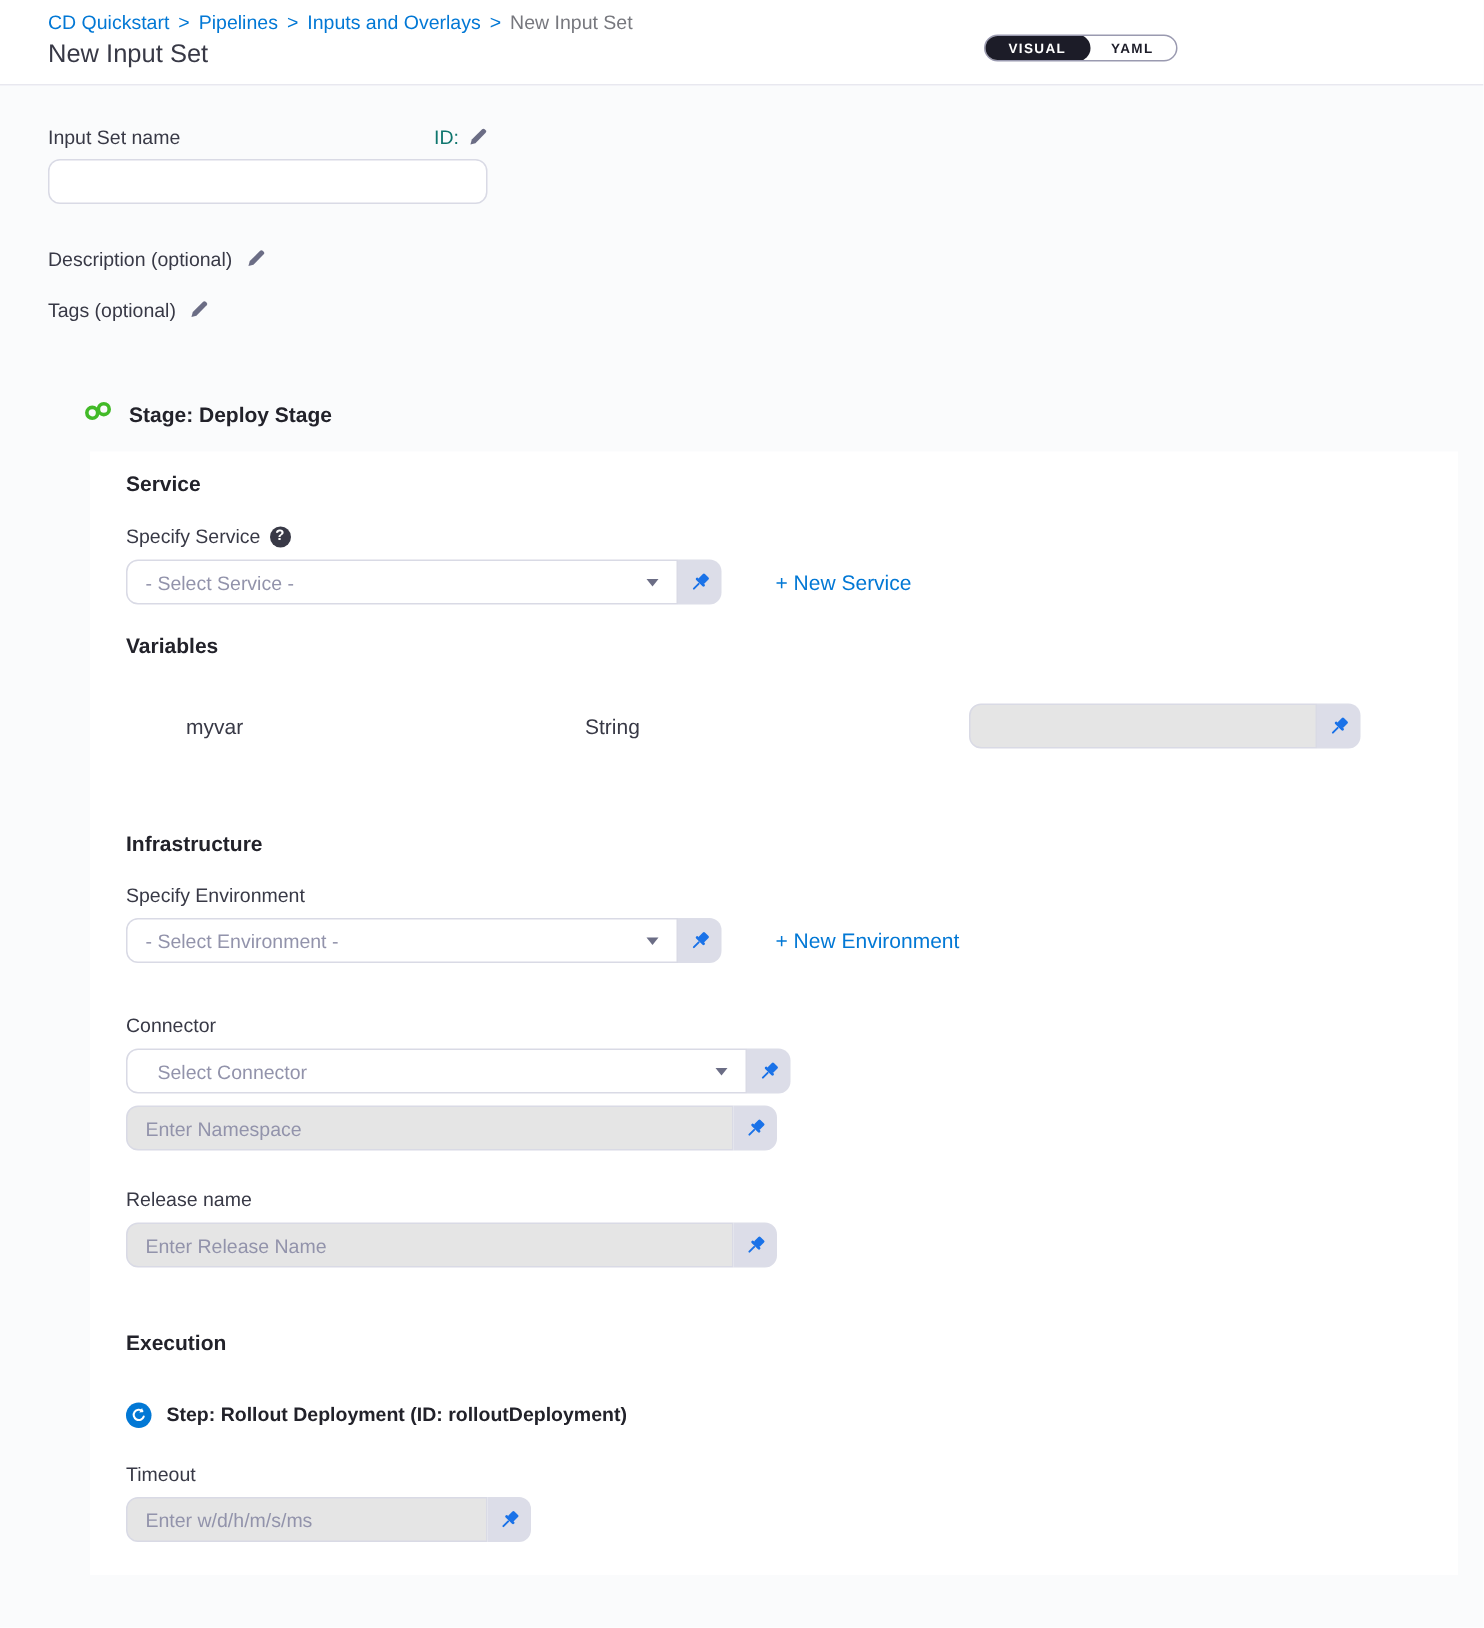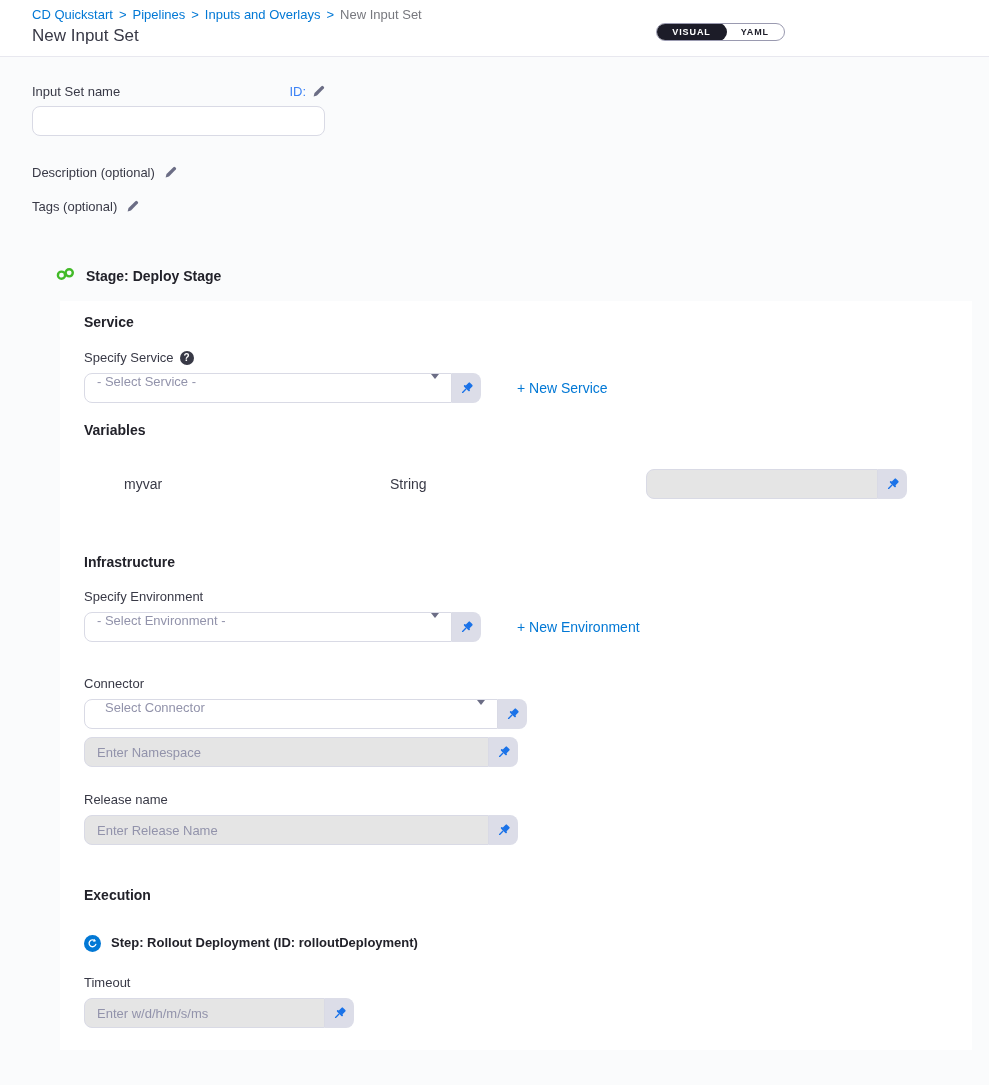--- a/index.html
+++ b/index.html
@@ -58,21 +58,21 @@
   
   .form-top { padding:27px 0 0 32px; }
   .name-row {
     width:293px;
     display:flex;
     justify-content:space-between;
     align-items:center;
     font-size:13px;
     color:#383946;
   }
-  .id-group { display:flex; align-items:center; gap:6px; color:#3b82f6;margin-left:24px; }
+  .id-group { display:flex; align-items:center; gap:6px; color:#0f766e;margin-left:24px; }
   .text-input {
     width:293px; height:30px;
     border:1px solid #d9dae5;
     border-radius:8px;
     background:#fff;
     margin-top:7px;
     font-family:"Liberation Sans", sans-serif;
     font-size:13px;
     padding:0 10px;
     color:#383946;
@@ -124,20 +124,21 @@
   }
 
   .control-row { display:flex; align-items:center; margin-top:8px; }
 
   .select-box {
     height:30px;
     border:1px solid #d9dae5;
     border-radius:8px 0 0 8px;
     background:#fff;
     display:flex;
+    align-items:center;
     justify-content:space-between;
     padding:0 12px;
     cursor:pointer;
   }
   .select-box .ph { font-size:13px; color:#9293ab; }
   .select-box.indent { padding-left:20px; }
   .caret {
     width:0; height:0;
     border-left:4px solid transparent;
     border-right:4px solid transparent;

